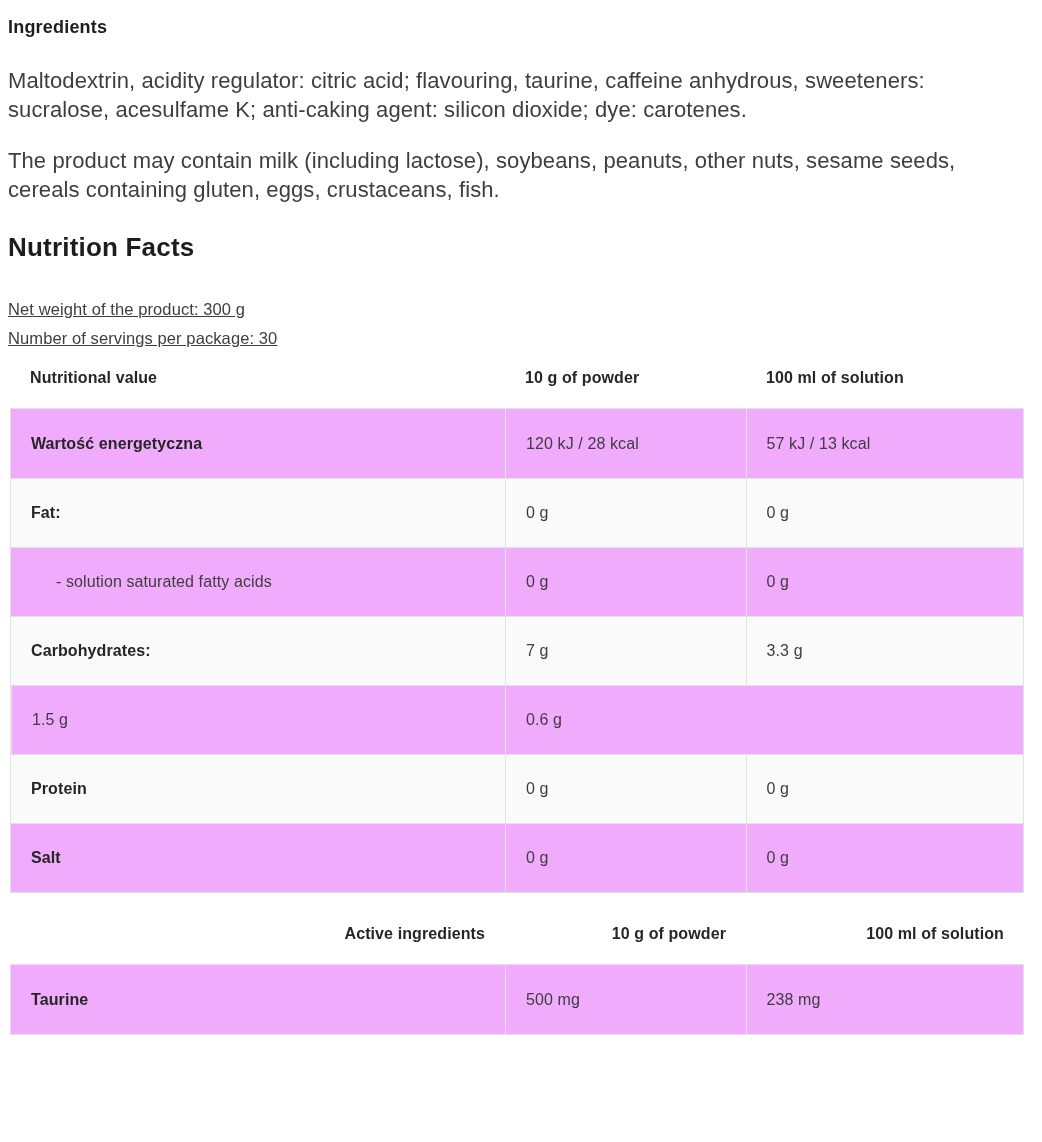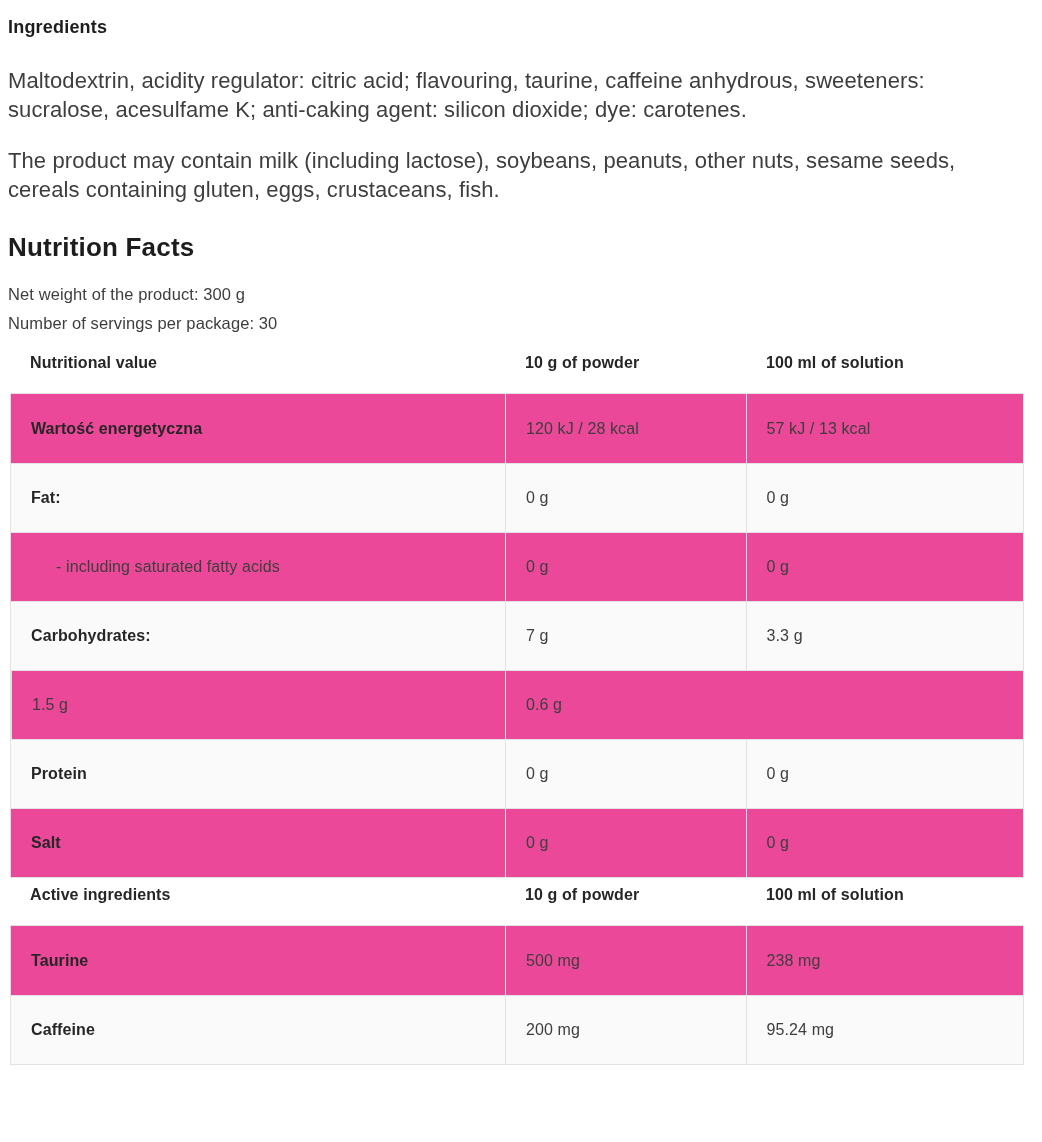--- a/index.html
+++ b/index.html
@@ -37,50 +37,50 @@
     color: var(--text);
   }
   h2 {
     margin: 26px 0 0;
     font-size: 26px;
     line-height: 34px;
     font-weight: 700;
     color: var(--heading);
     letter-spacing: 0.2px;
   }
-  .info-block { margin-top: 16px; }
+  .info-block { margin-top: 31px; text-decoration: underline; }
   .info-block .info-line {
     font-size: 16.5px;
     line-height: 29px;
     color: var(--text);
   }
   .tbl-head {
     display: grid;
     grid-template-columns: 495fr 241fr 278fr;
     width: 1014px;
     margin: 16px 0 0 2px;
     padding-bottom: 21px;
   }
-  .tbl-head.second { margin-top: 8px; }
+  .tbl-head.second { margin-top: 32px; text-align: right; }
   .tbl-head > div {
     padding: 0 20px;
     font-size: 16px;
     font-weight: 700;
     color: var(--label);
   }
   .tbl {
     width: 1014px;
     margin-left: 2px;
     border: 1px solid var(--border);
   }
   .row {
     display: grid;
     grid-template-columns: 495fr 241fr 278fr;
     min-height: 69px;
-    background: #ec4899;
+    background: #f0abfc;
   }
   .row + .row { border-top: 1px solid var(--border); }
   .row:nth-child(even) { background: var(--altbg); }
   .cell {
     display: flex;
     align-items: center;
     padding: 10px 20px;
     font-size: 16px;
   }
   .cell.label {
@@ -125,21 +125,21 @@
     <div class="cell label">Wartość energetyczna</div>
     <div class="cell val">120 kJ / 28 kcal</div>
     <div class="cell val">57 kJ / 13 kcal</div>
   </div>
   <div class="row">
     <div class="cell label">Fat:</div>
     <div class="cell val">0 g</div>
     <div class="cell val">0 g</div>
   </div>
   <div class="row sub">
-    <div class="cell label">- including saturated fatty acids</div>
+    <div class="cell label">- solution saturated fatty acids</div>
     <div class="cell val">0 g</div>
     <div class="cell val">0 g</div>
   </div>
   <div class="row">
     <div class="cell label">Carbohydrates:</div>
     <div class="cell val">7 g</div>
     <div class="cell val">3.3 g</div>
   </div>
   <div class="row sub">
     <div class="cell val">1.5 g</div>
@@ -162,18 +162,13 @@
   <div>10 g of powder</div>
   <div>100 ml of solution</div>
 </div>
 
 <div class="tbl">
   <div class="row">
     <div class="cell label">Taurine</div>
     <div class="cell val">500 mg</div>
     <div class="cell val">238 mg</div>
   </div>
-  <div class="row">
-    <div class="cell label">Caffeine</div>
-    <div class="cell val">200 mg</div>
-    <div class="cell val">95.24 mg</div>
-  </div>
 </div>
 
 </body></html>

